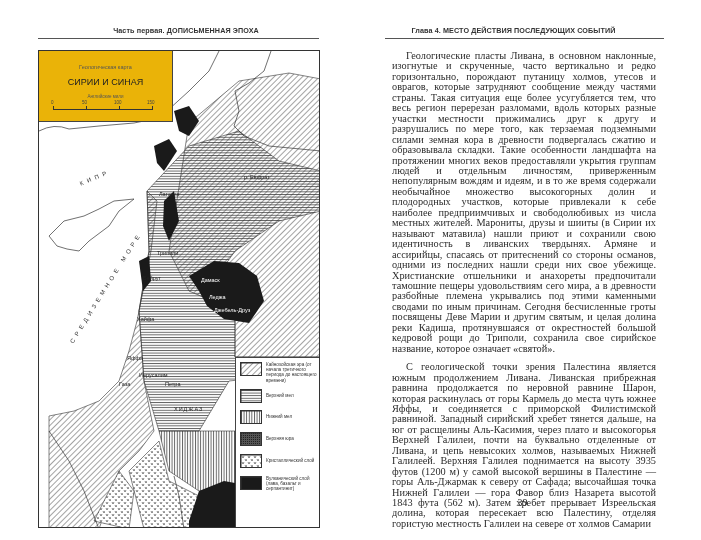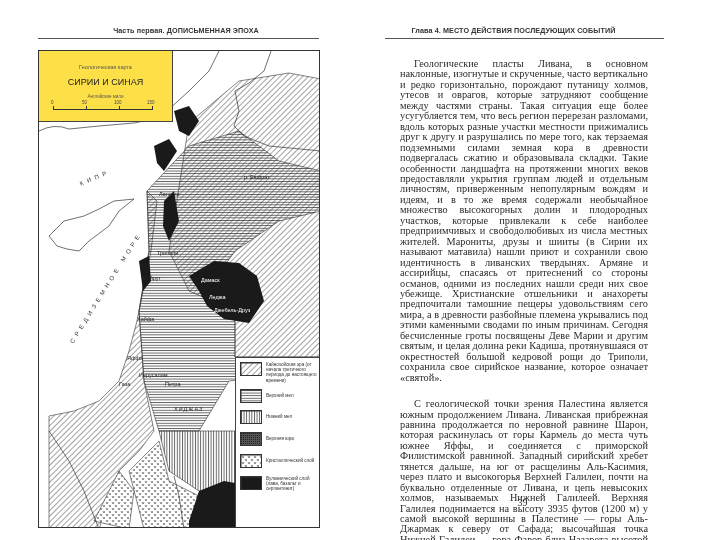--- a/index.html
+++ b/index.html
@@ -7,25 +7,25 @@
   .page { position: absolute; top: 0; height: 540px; }
   .page-left { left: 0; width: 350px; }
   .page-right { left: 350px; width: 351px; }
   .running-head { position: absolute; top: 26px; font-family: "Liberation Sans", sans-serif; font-size: 7.2px; font-weight: bold; color: #333; letter-spacing: 0.1px; white-space: nowrap; }
   .page-left .running-head { left: 0; width: 350px; text-align: center; padding-left: 22px; box-sizing: border-box; }
   .page-right .running-head { left: 0; width: 351px; text-align: center; padding-right: 24px; box-sizing: border-box; }
   .head-rule { position: absolute; top: 38px; height: 0; border-top: 1px solid #555; }
   .page-left .head-rule { left: 38px; width: 281px; }
   .page-right .head-rule { left: 35px; width: 279px; }
   .text-block { position: absolute; left: 34px; top: 43px; width: 280px; font-size: 10.3px; line-height: 10.45px; text-align: justify; color: #2c2c2c; }
-  .text-block p { margin: 16px; text-indent: 14px; hyphens: auto; }
+  .text-block p { margin: 8px; text-indent: 14px; hyphens: auto; }
   .page-number { position: absolute; top: 497px; left: 0; width: 351px; text-align: center; font-size: 10px; padding-right: 6px; box-sizing: border-box; }
   .map-frame { position: absolute; left: 38px; top: 50px; width: 282px; height: 478px; border: 1px solid #333; box-sizing: border-box; background: #fff; overflow: hidden; }
   .map-frame svg { position: absolute; left: 0; top: 0; }
-  .title-box { position: absolute; left: 0; top: 0; width: 133px; height: 70px; border-right: 1px solid #444; border-bottom: 1px solid #444; background: #fde047; font-family: "Liberation Sans", sans-serif; text-align: center; }
+  .title-box { position: absolute; left: 0; top: 0; width: 133px; height: 70px; border-right: 1px solid #444; border-bottom: 1px solid #444; background: #eab308; font-family: "Liberation Sans", sans-serif; text-align: center; }
   .title-small { position: absolute; top: 13px; left: 0; width: 133px; font-size: 5.5px; color: #555; }
   .title-big { position: absolute; top: 26px; left: 0; width: 133px; font-size: 9px; color: #222; }
   .scale-label { position: absolute; top: 43px; left: 0; width: 133px; font-size: 4.5px; color: #555; }
   .scale-bar { position: absolute; top: 58px; left: 14px; width: 100px; height: 0; border-top: 1px solid #333; }
   .scale-tick { position: absolute; top: 55px; width: 0; height: 3px; border-left: 1px solid #333; }
   .scale-num { position: absolute; top: 49px; font-size: 4.5px; color: #444; }
   .map-label { position: absolute; font-family: "Liberation Sans", sans-serif; font-size: 5.5px; color: #222; white-space: nowrap; }
   .map-label.on-dark { color: #fff; }
   .sea-label { position: absolute; font-family: "Liberation Sans", sans-serif; font-size: 6px; letter-spacing: 4px; color: #333; white-space: nowrap; transform-origin: left top; }
   .legend { position: absolute; left: 196px; top: 306px; width: 86px; height: 172px; background: #fff; border-left: 1px solid #444; border-top: 1px solid #444; }

